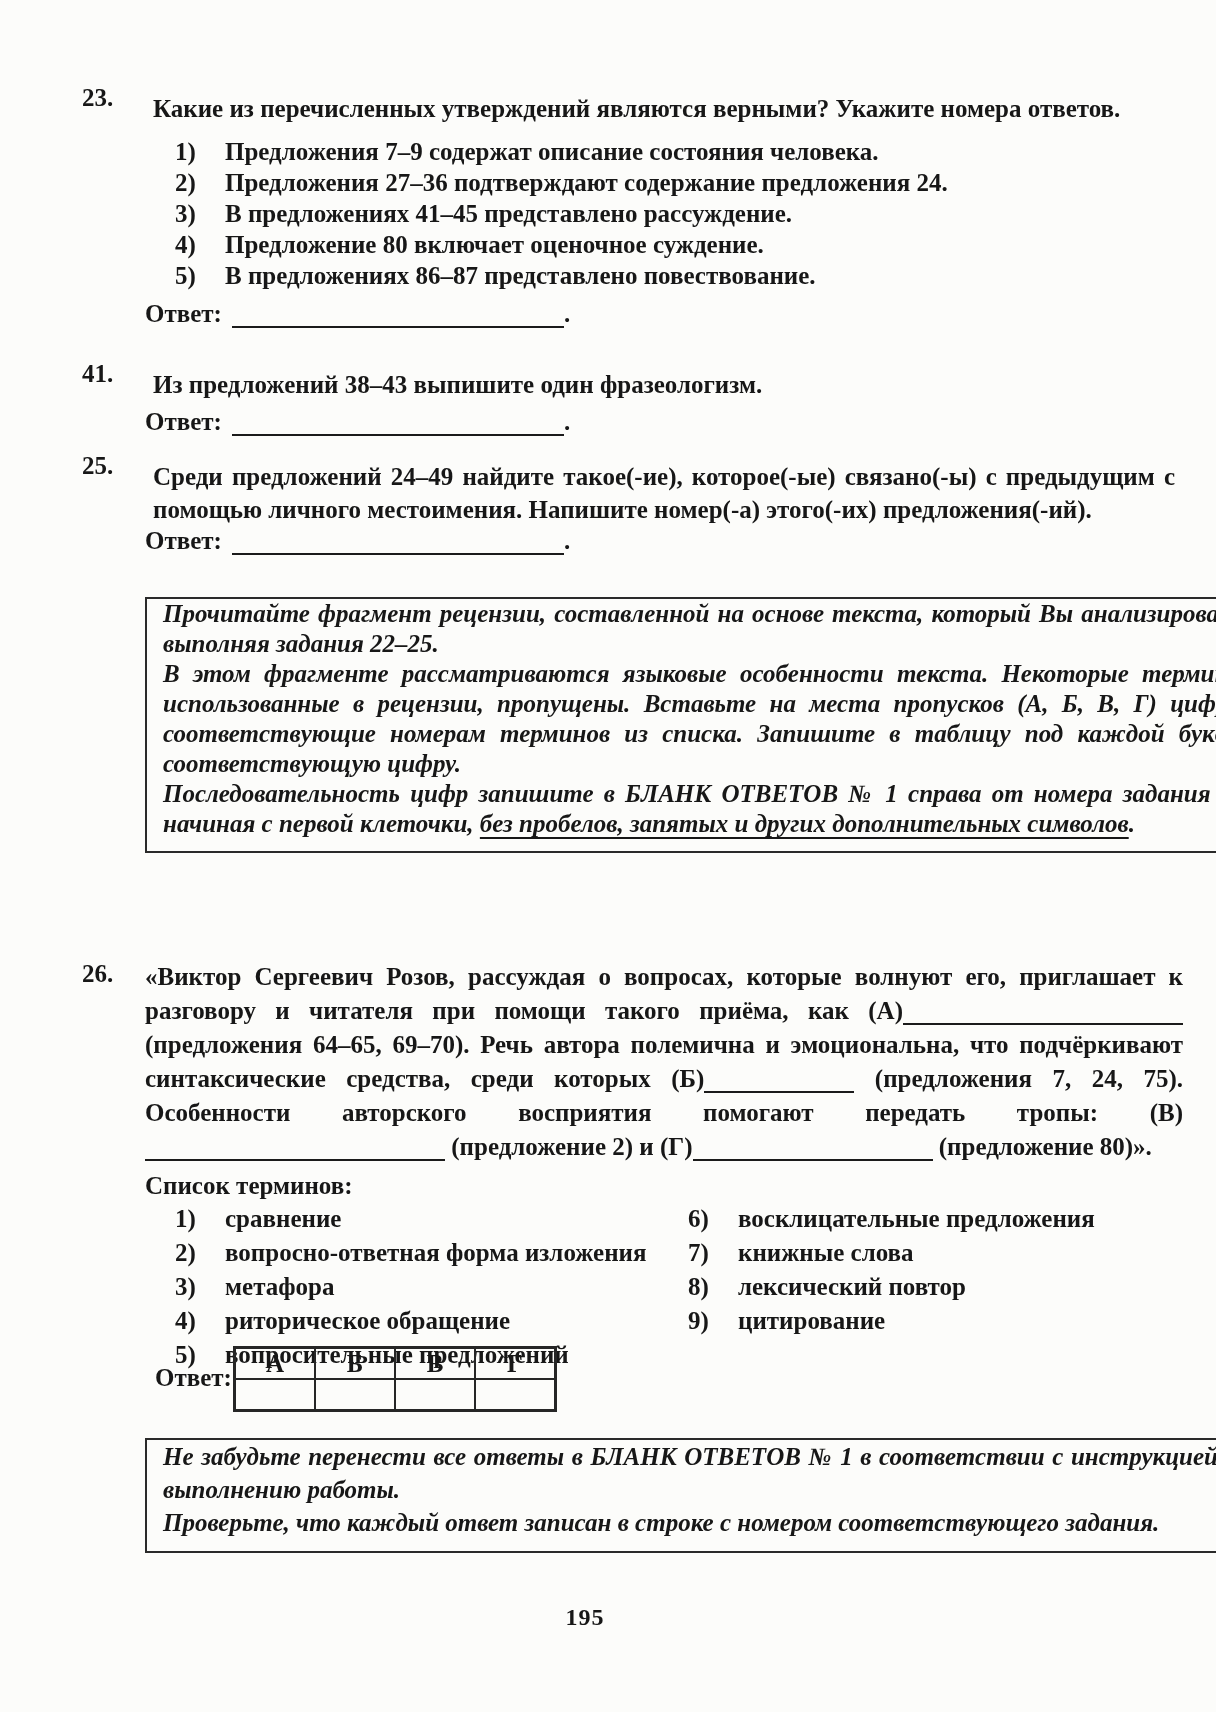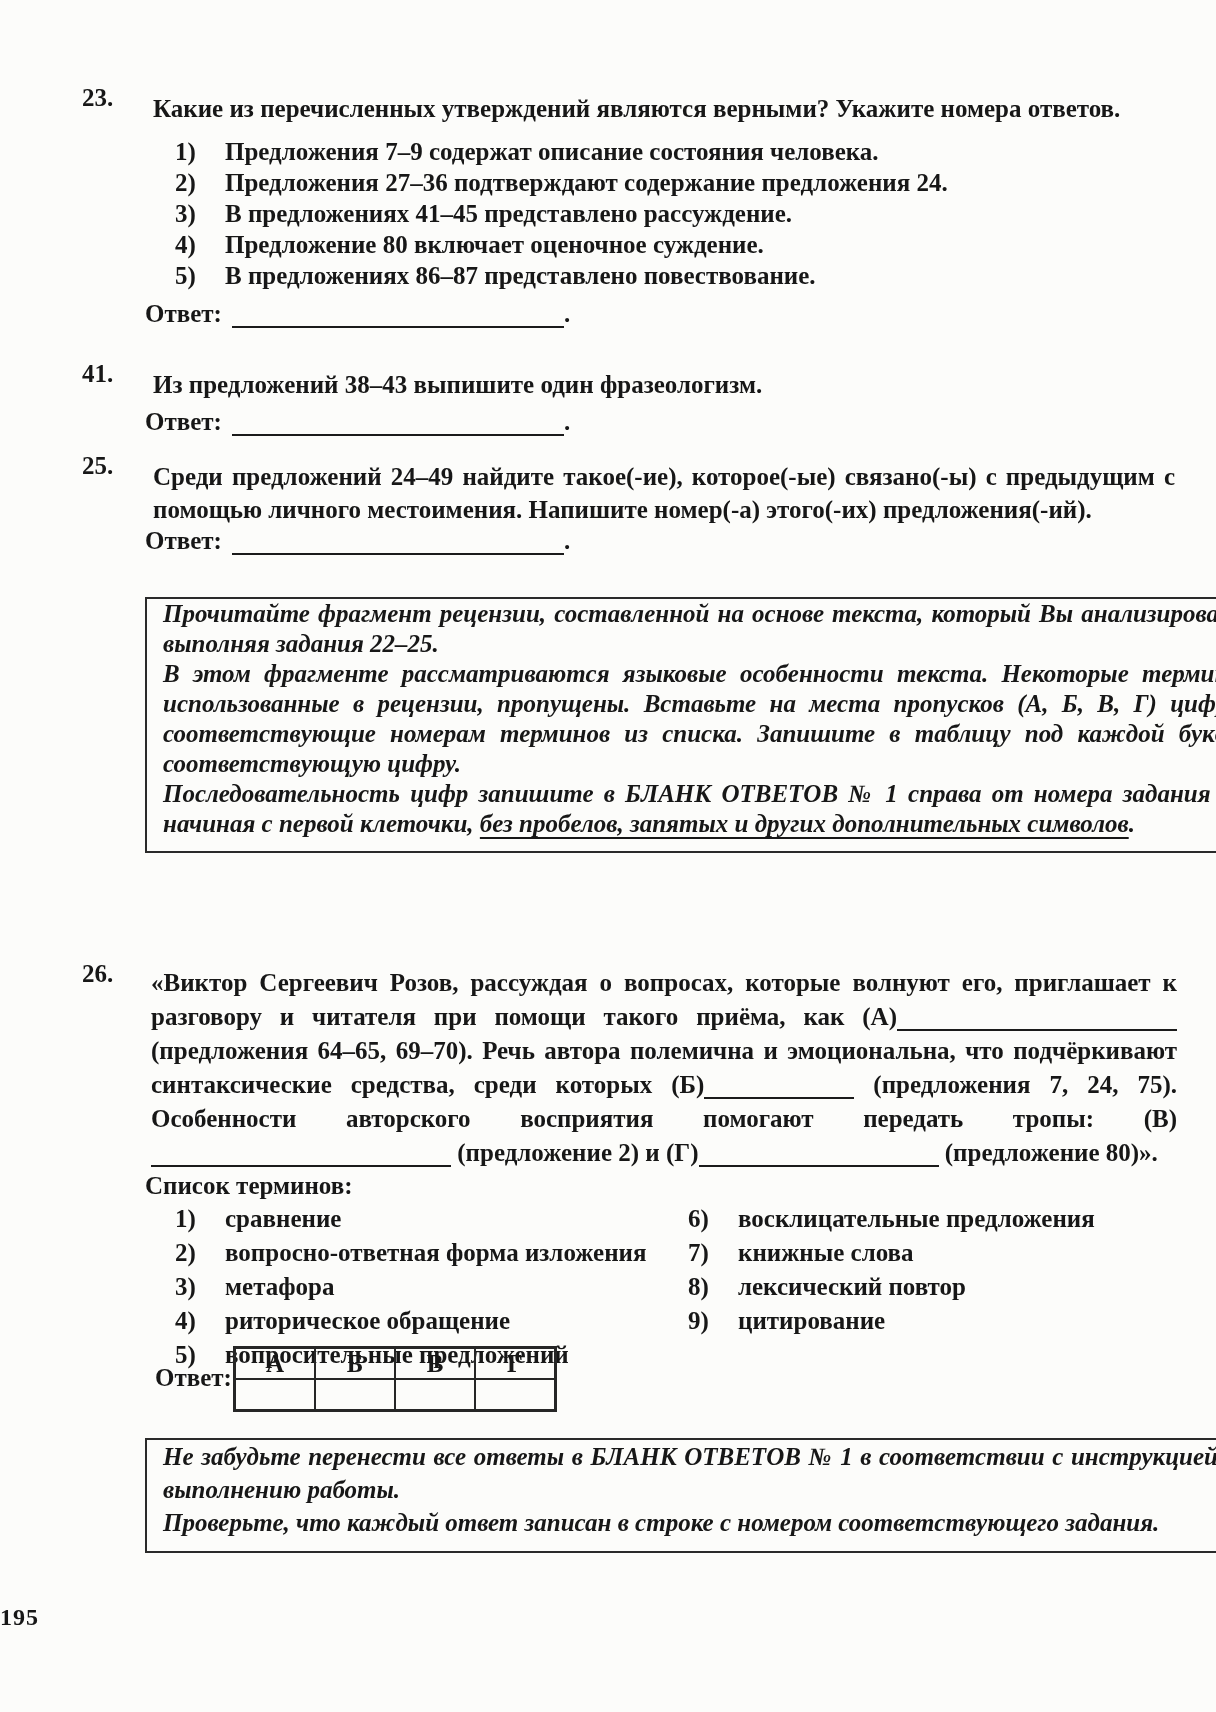--- a/index.html
+++ b/index.html
@@ -37,38 +37,38 @@
     left:145px;width:1125px;box-sizing:border-box;
     border:2px solid #2a2a2a;
     padding:0 16px 12px 16px;
     font-style:italic;
   }
   .ibox p{margin:0;line-height:30px;text-align:justify;}
   .ibox2 p{line-height:33px;}
   .u{text-decoration:underline;text-decoration-thickness:2px;text-underline-offset:5px;}
 
   
-  .q26 p{margin:6px;line-height:34px;text-align:justify;}
+  .q26 p{margin:0;line-height:34px;text-align:justify;}
   .blank{
     display:inline-block;height:14px;
     border-bottom:2px solid #1b1b1b;
     vertical-align:-6px;
   }
 
   
   .tlabel{position:absolute;left:155px;top:18px;}
   .anstable{margin-left:233px;border-collapse:collapse;border:3px solid #262626;}
   .anstable th,.anstable td{
     border:2px solid #262626;
     width:78px;height:29px;
     text-align:center;vertical-align:middle;
     padding:0;font-weight:700;font-size:25px;
   }
 
-  .pagenum{width:1170px;text-align:left;font-size:24px;letter-spacing:1px;}
+  .pagenum{width:1170px;text-align:center;font-size:24px;letter-spacing:1px;}
 </style>
 </head>
 <body>
 
 <div class="page">
 
   <section class="sec" style="top:84px">
     <span class="qnum">23.</span>
     <div class="qbody">
       <p class="qtext">Какие из перечисленных утверждений являются верными? Укажите номера ответов.</p>

